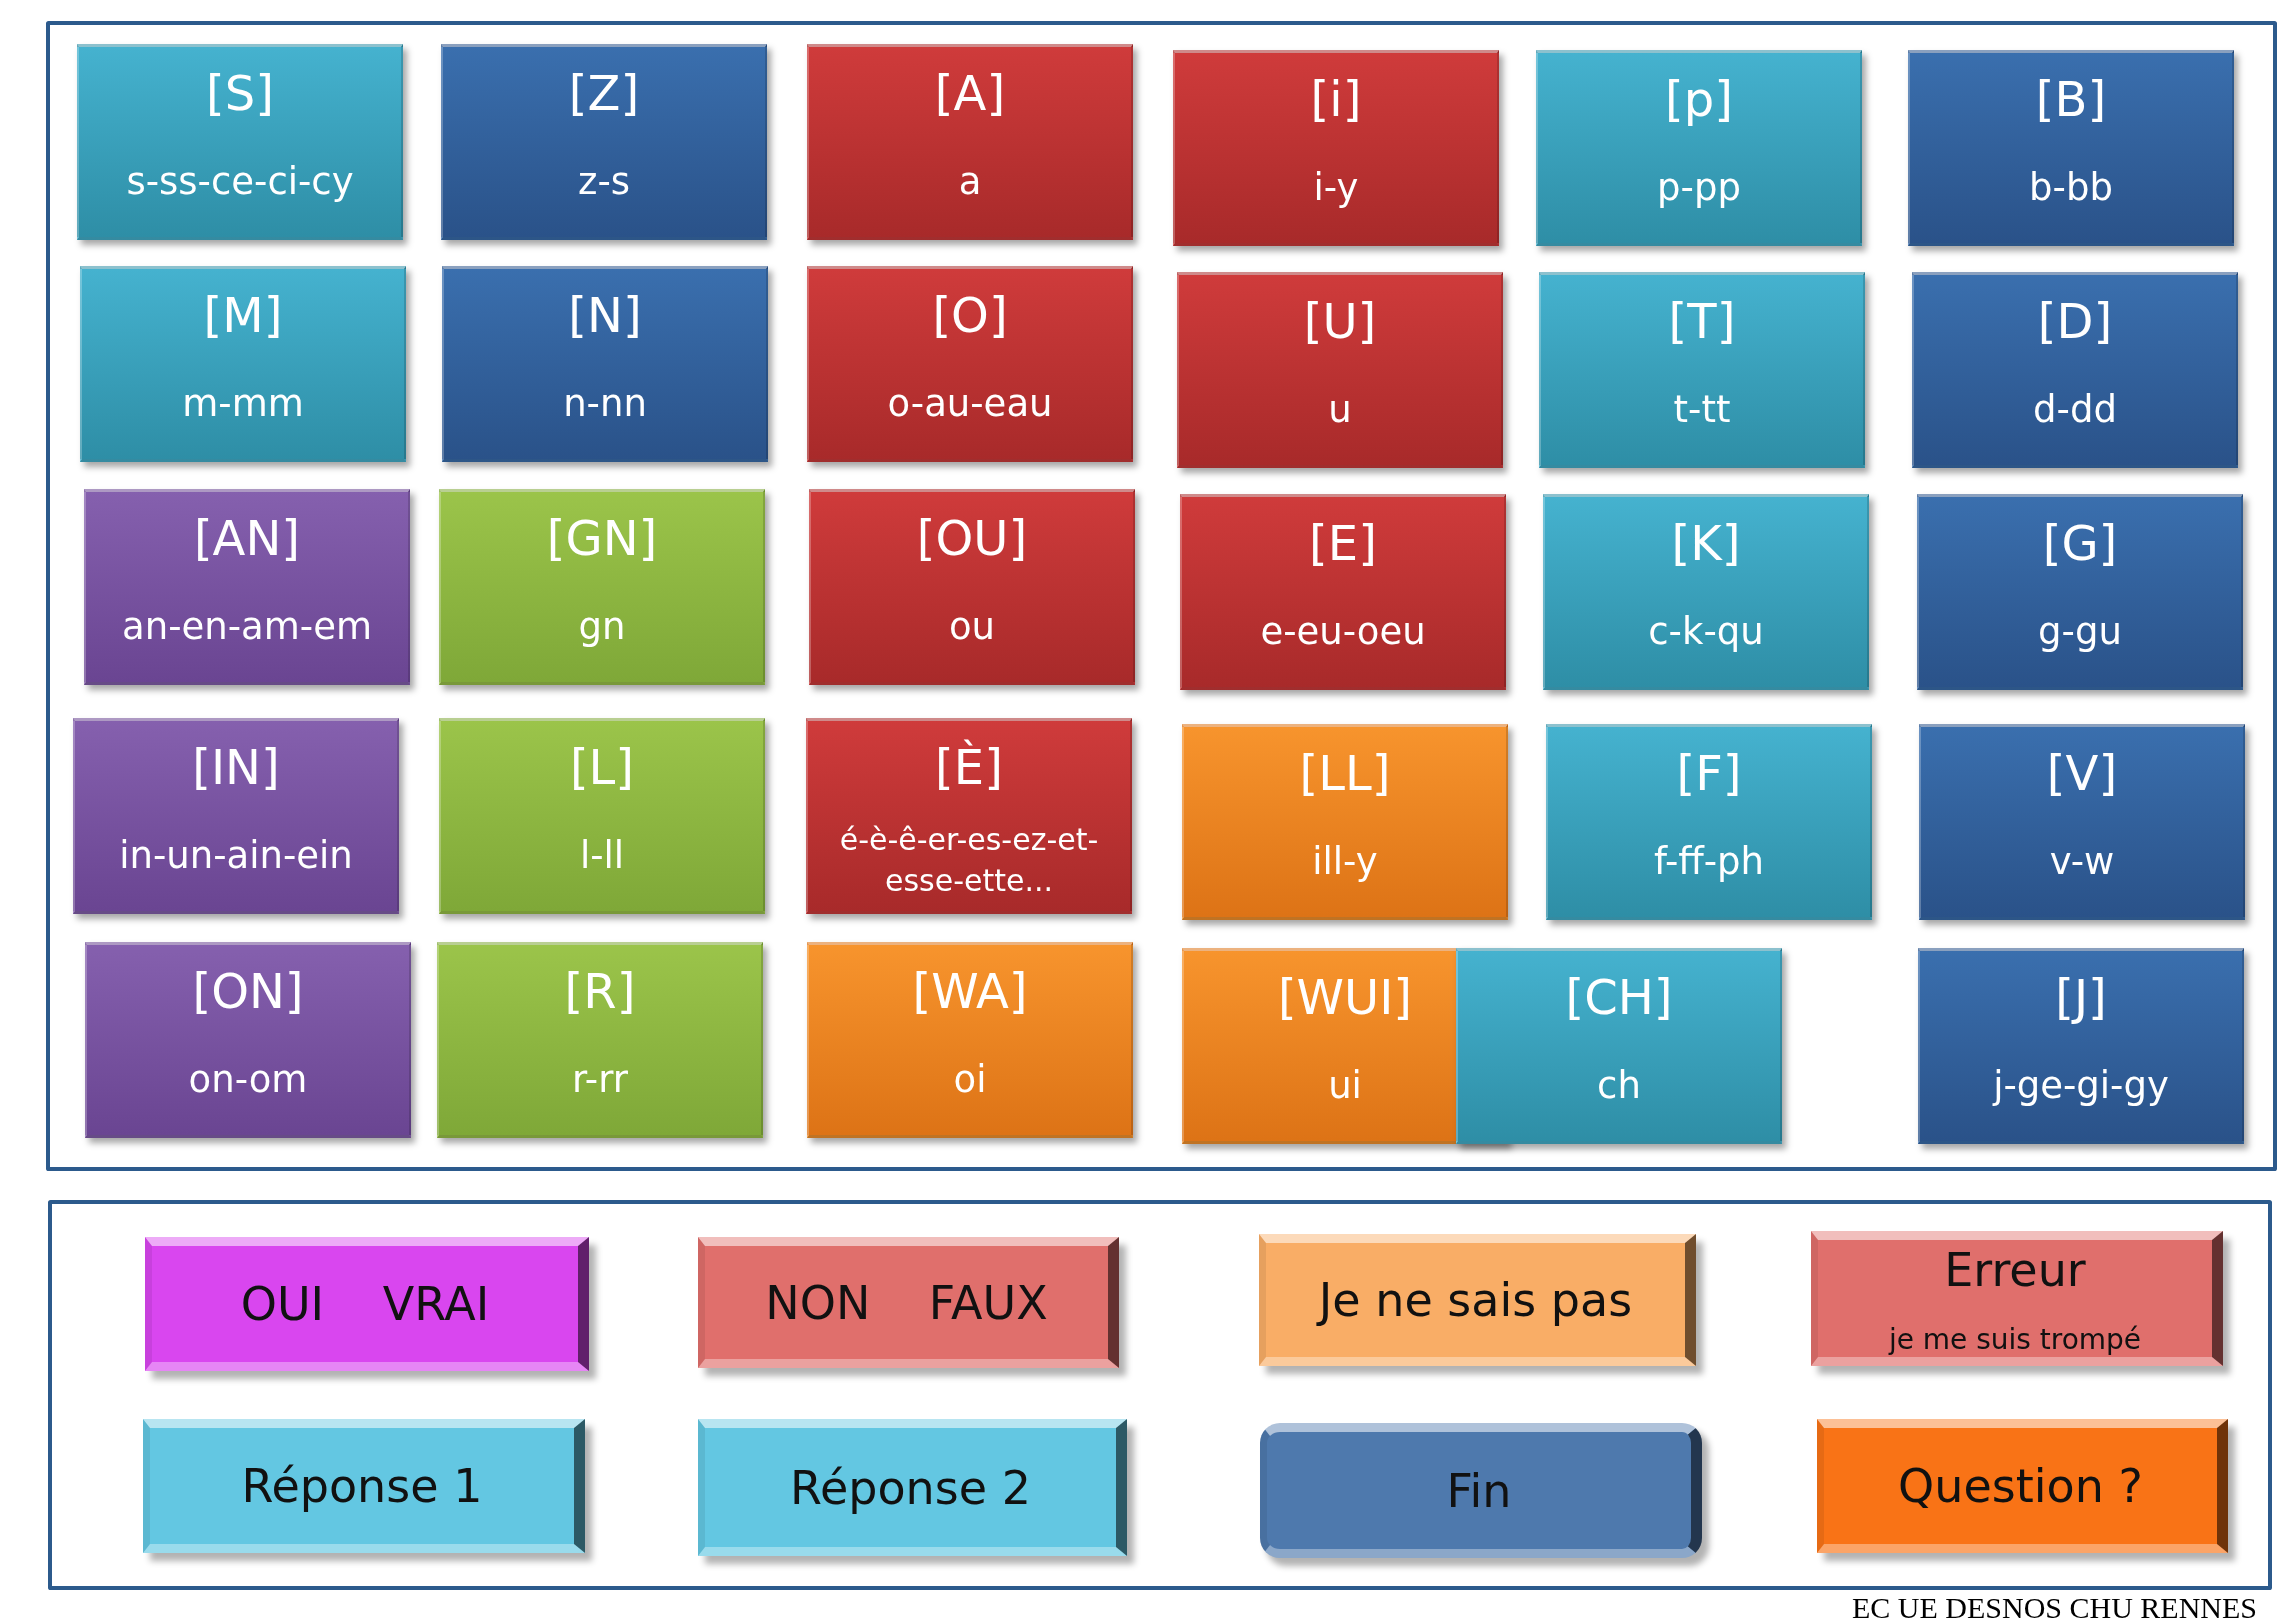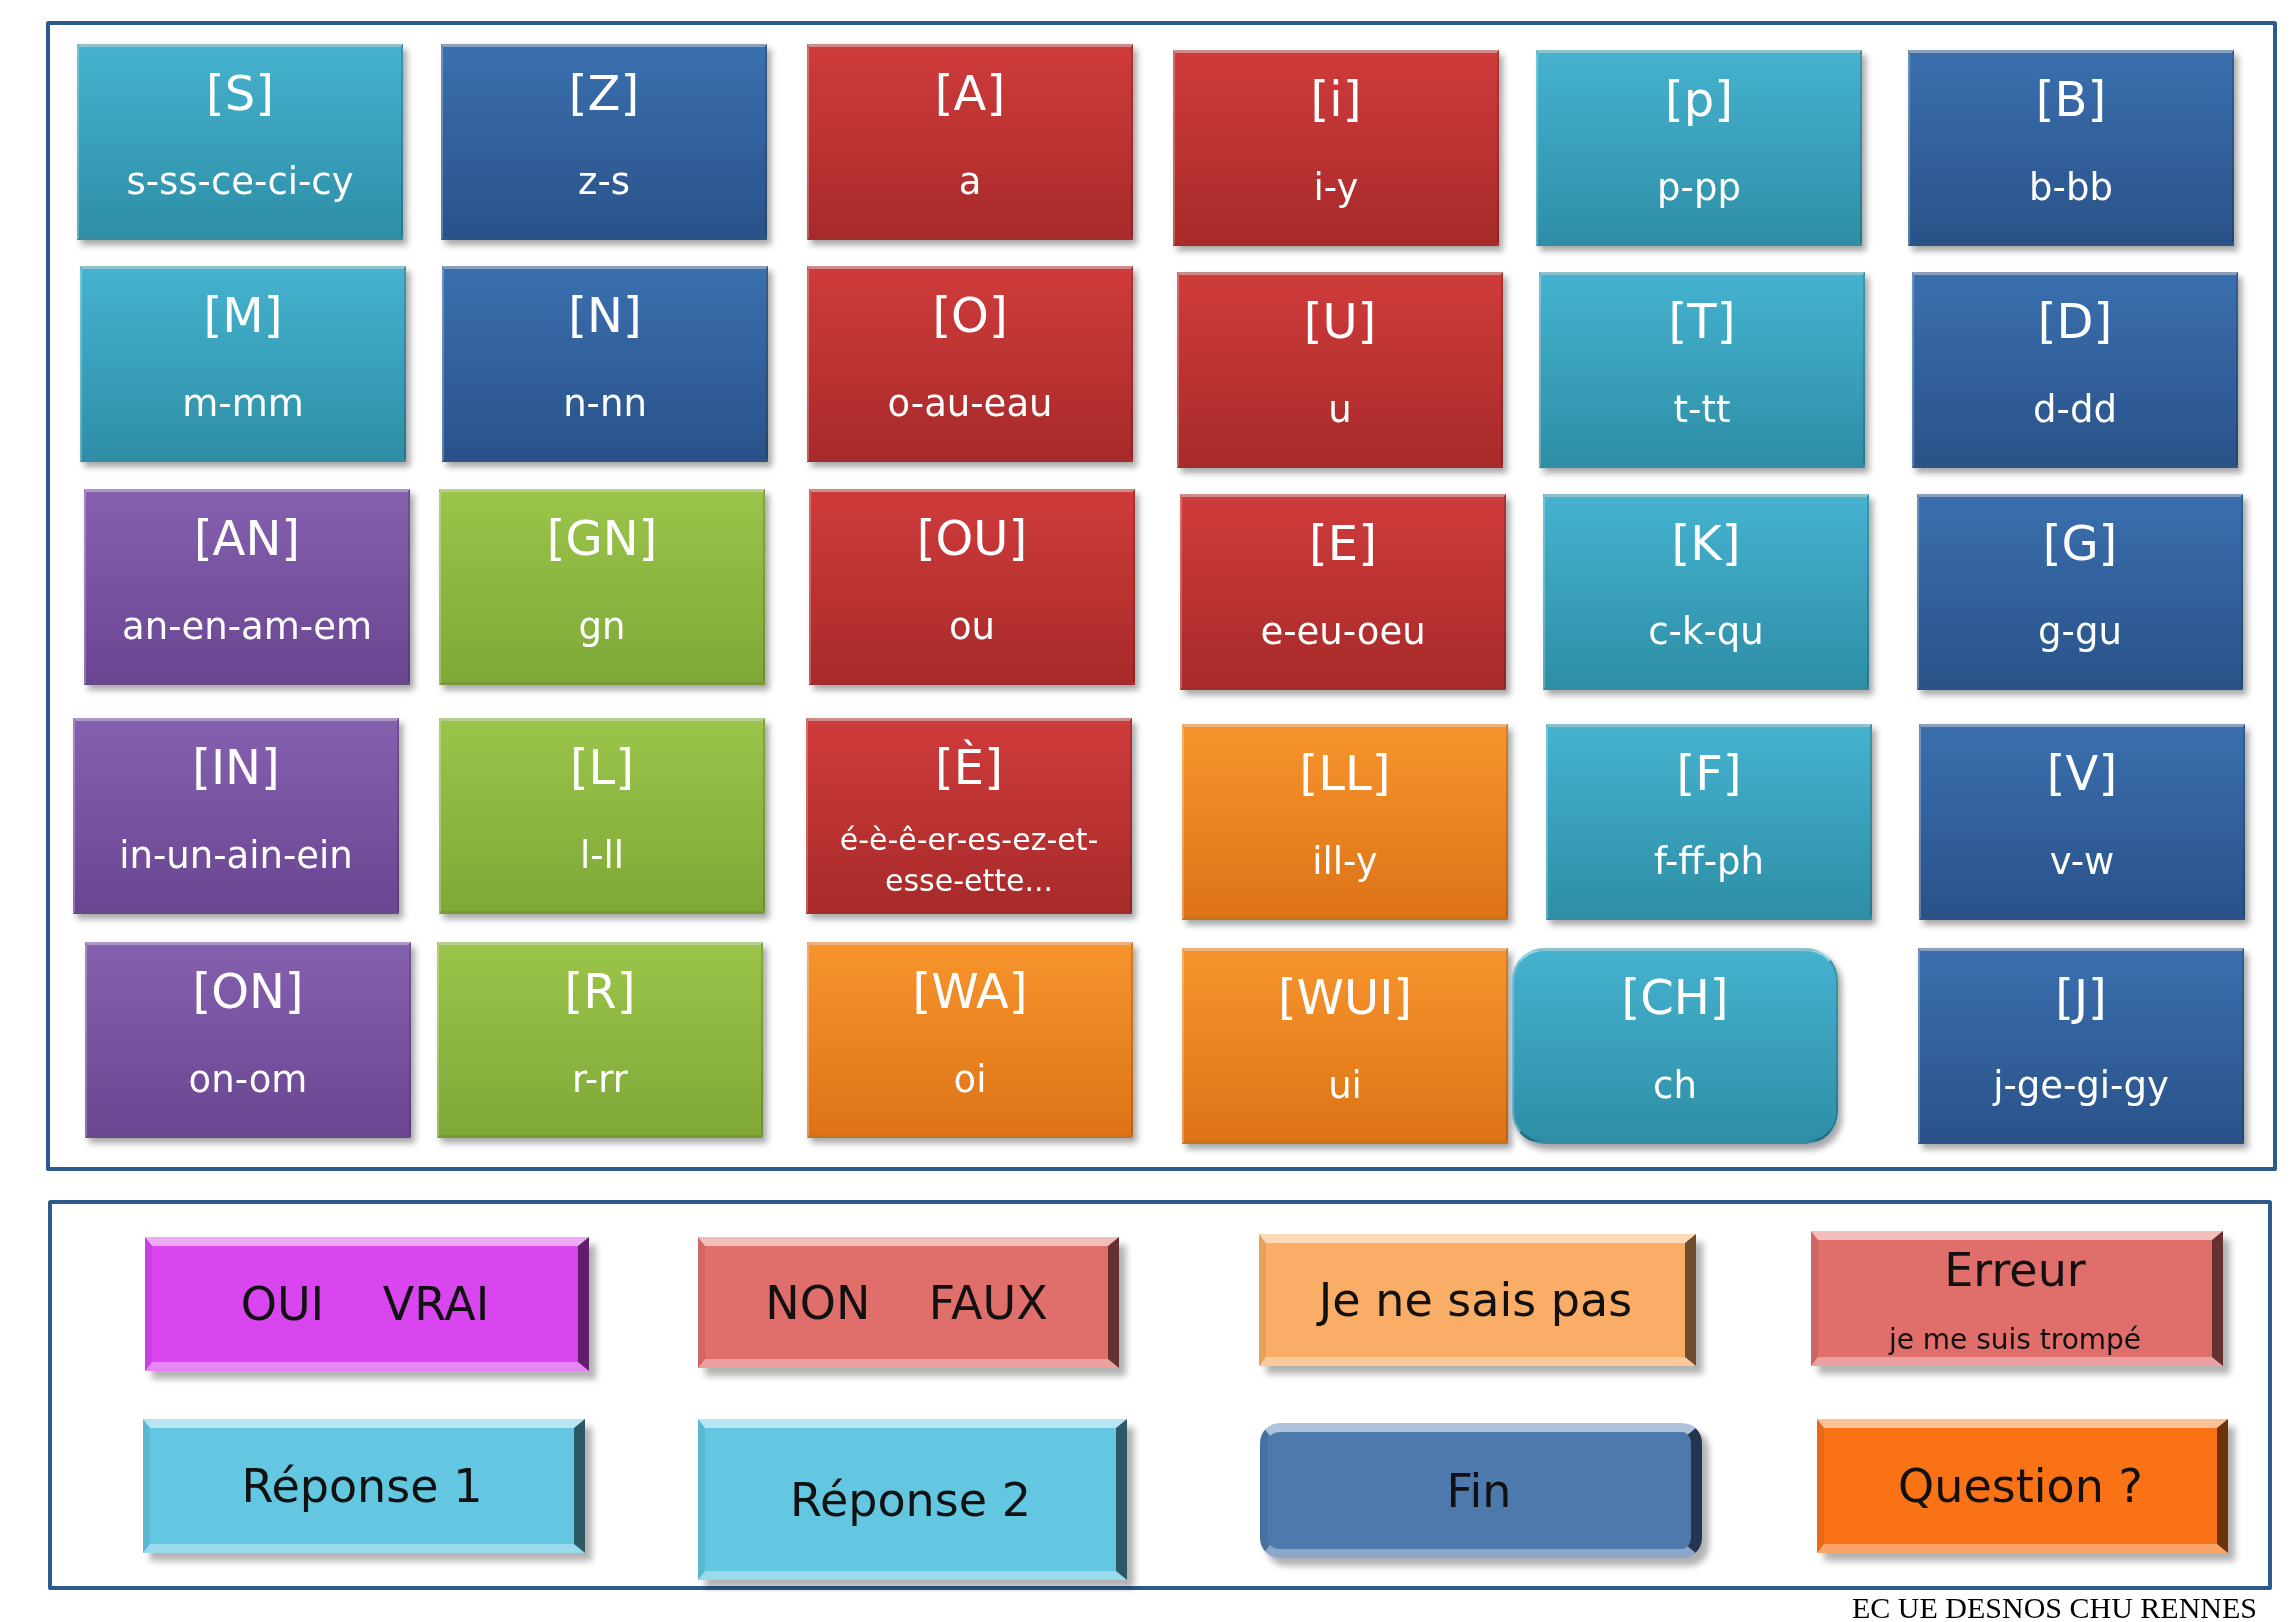--- a/index.html
+++ b/index.html
@@ -151,21 +151,21 @@
       <div class="gr">r-rr</div>
     </div>
     <div class="tile c-orange" style="left: 807px; top: 942px;">
       <div class="ph">[WA]</div>
       <div class="gr">oi</div>
     </div>
     <div class="tile c-orange" style="left: 1182px; top: 948px;">
       <div class="ph">[WUI]</div>
       <div class="gr">ui</div>
     </div>
-    <div class="tile c-teal" style="left: 1512px; top: 948px; border-radius: 32px;">
+    <div class="tile c-teal" style="left: 1456px; top: 948px;">
       <div class="ph">[CH]</div>
       <div class="gr">ch</div>
     </div>
     <div class="tile c-blue" style="left: 1918px; top: 948px;">
       <div class="ph">[J]</div>
       <div class="gr">j-ge-gi-gy</div>
     </div>
   </div>
 
 <div class="btn b-green" style="left:145px; top:1237px; width:444px; height:134px;">
@@ -178,21 +178,21 @@
   <span class="lbl">Je ne sais pas</span>
 </div>
 <div class="btn b-red" style="left:1811px; top:1231px; width:412px; height:135px;">
   <span class="main-top">Erreur</span>
   <span class="sub">je me suis trompé</span>
 </div>
 
 <div class="btn b-cyan" style="left:143px; top:1419px; width:442px; height:134px;">
   <span class="lbl">Réponse 1</span>
 </div>
-<div class="btn b-cyan" style="left:698px; top:1419px; width:429px; height:161px;">
+<div class="btn b-cyan" style="left:698px; top:1419px; width:429px; height:137px;">
   <span class="lbl">Réponse 2</span>
 </div>
 <div class="btn b-navy" style="left:1260px; top:1423px; width:442px; height:135px;border-radius:20px;">
   <span class="lbl">Fin</span>
 </div>
 <div class="btn b-purple" style="left:1817px; top:1419px; width:411px; height:134px;">
   <span class="lbl">Question ?</span>
 </div>
 
 <div id="footer">EC UE DESNOS CHU RENNES</div>

